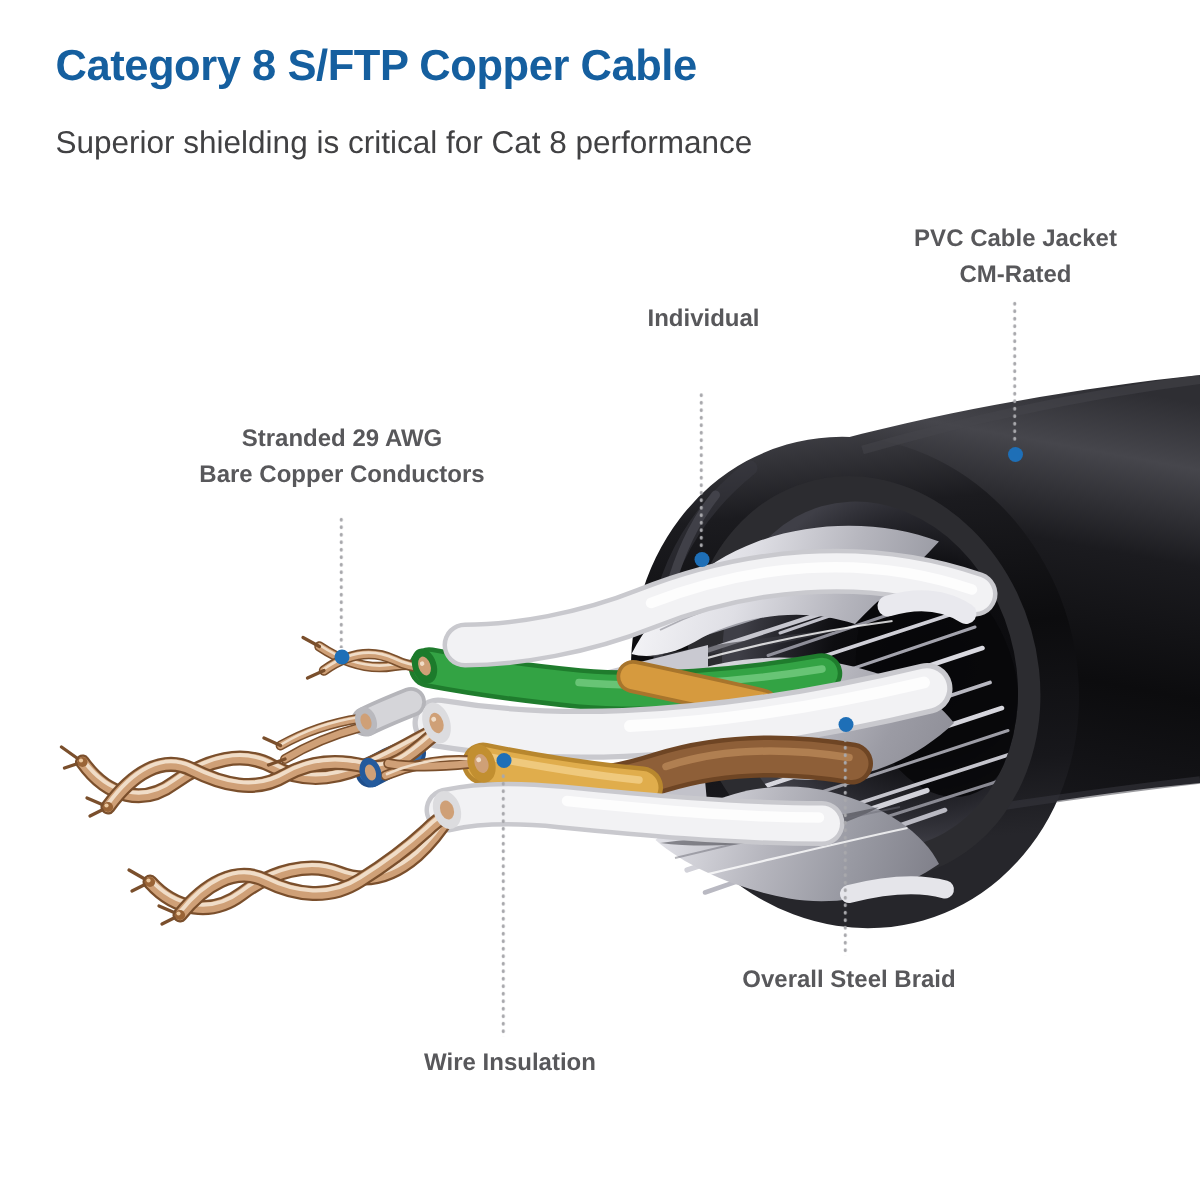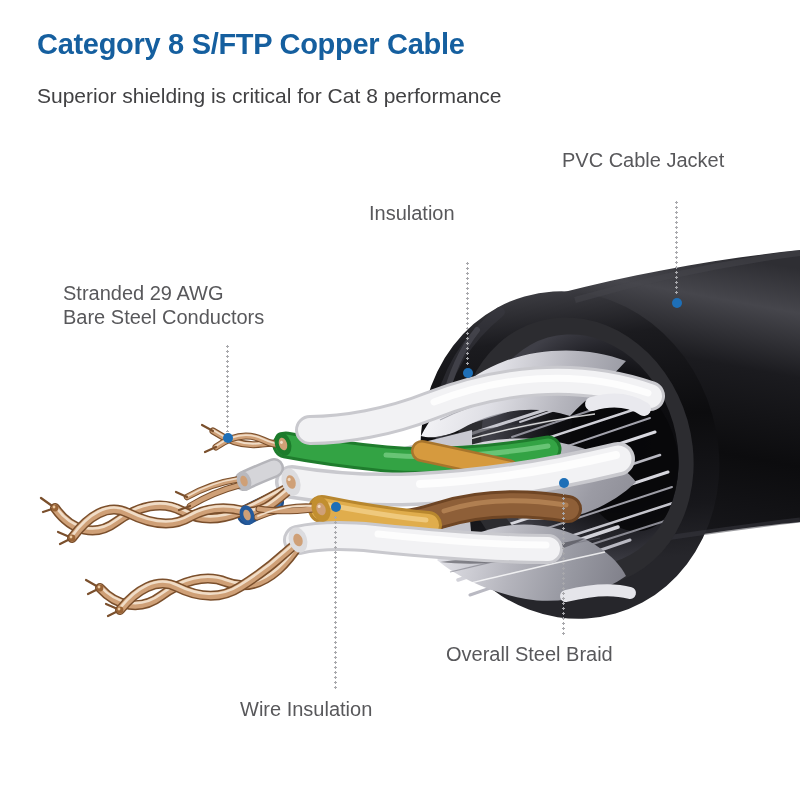--- a/index.html
+++ b/index.html
@@ -12,22 +12,22 @@
     position:absolute;left:37px;top:28px;margin:0;
     font-size:29px;font-weight:bold;letter-spacing:-0.3px;
     color:var(--title-blue,#155f9f);
     text-align:center;
   }
   .page-subtitle{
     position:absolute;left:37px;top:84px;margin:0;
     font-size:21px;font-weight:400;color:var(--subtitle-gray,#414143);text-align:center;
   }
   .callout{
-    position:absolute;text-align:left;
-    color:var(--label-gray,#58585b);font-size:20px;line-height:24px;
+    position:absolute;text-align:center;
+    color:var(--label-gray,#58585b);font-size:16px;line-height:24px;font-weight:bold;
   }
   .leader{
     position:absolute;width:3px;
     background-image:radial-gradient(circle,var(--leader-gray,#a6a6aa) 1px,rgba(0,0,0,0) 1.3px);
     background-size:3px 5px;background-repeat:repeat-y;background-position:center top;
   }
   .dot{
     position:absolute;width:10px;height:10px;border-radius:50%;
     background:var(--callout-blue,#1e6fb7);
   }
@@ -273,27 +273,28 @@
           <ellipse cx="298" cy="540" rx="4.5" ry="6.5" style="fill:var(--copper,#cfa077)"></ellipse>
         </g>
     </g>
   </svg>
 
   <h1 class="page-title">Category 8 S/FTP Copper Cable</h1>
   <p class="page-subtitle">Superior shielding is critical for Cat 8 performance</p>
 
   <div class="callout" style="left:63px;top:281px;width:330px;">
     <div>Stranded 29 AWG</div>
-    <div>Bare Steel Conductors</div>
+    <div>Bare Copper Conductors</div>
   </div>
   <div class="callout" style="left:369px;top:201px;width:200px;">
-    <div>Insulation</div>
+    <div>Individual</div>
   </div>
   <div class="callout" style="left:562px;top:148px;width:230px;">
     <div>PVC Cable Jacket</div>
+    <div>CM-Rated</div>
   </div>
   <div class="callout" style="left:240px;top:697px;width:200px;">
     <div>Wire Insulation</div>
   </div>
   <div class="callout" style="left:446px;top:642px;width:240px;">
     <div>Overall Steel Braid</div>
   </div>
 
   <div class="leader" style="left:226px;top:344px;height:88px;"></div>
   <div class="leader" style="left:466px;top:261px;height:106px;"></div>

